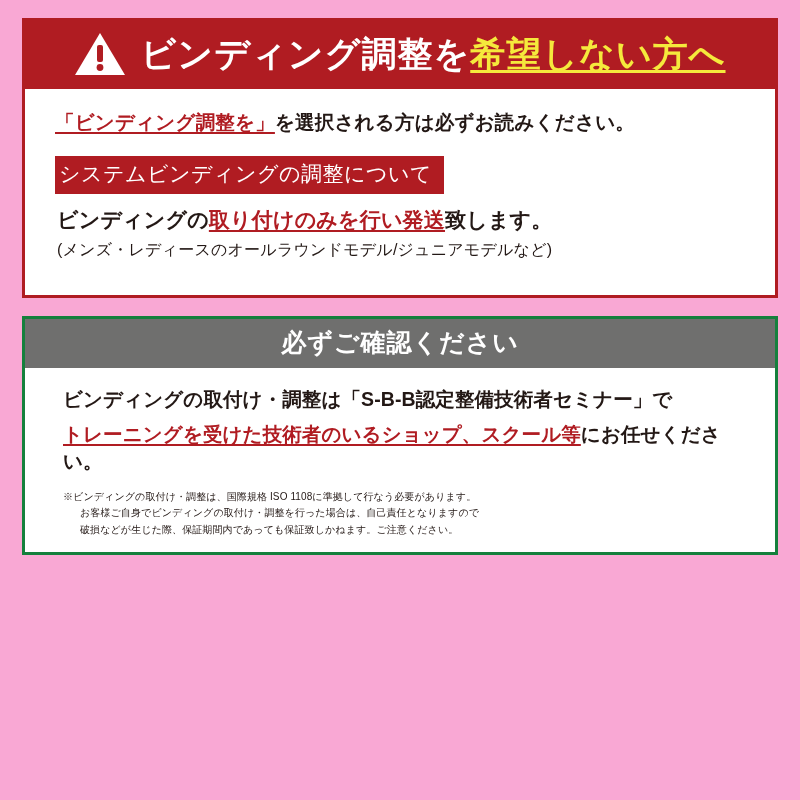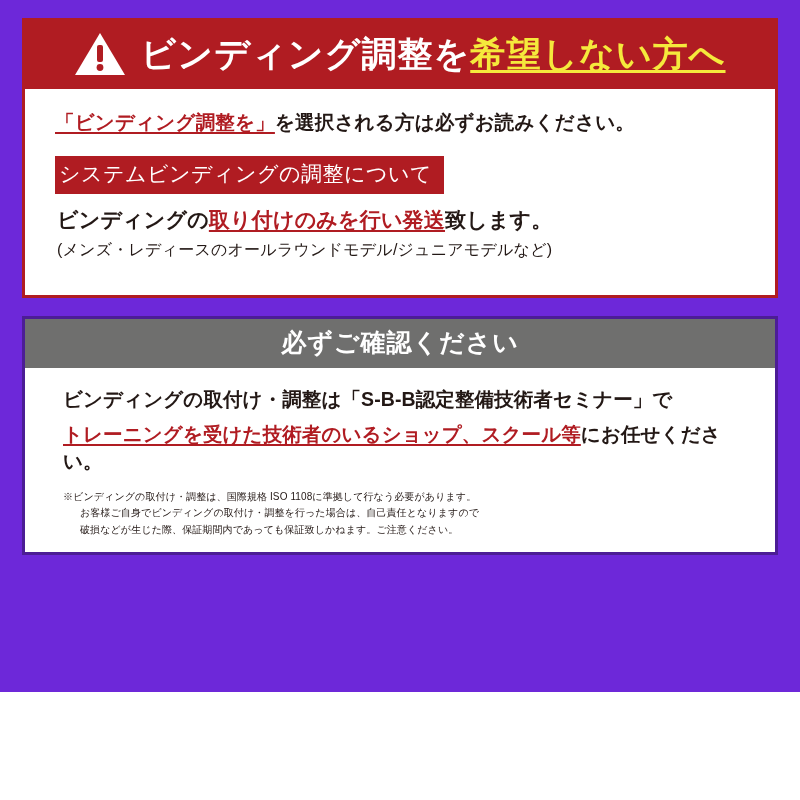--- a/index.html
+++ b/index.html
@@ -10,23 +10,23 @@
     width: 800px;
     height: 800px;
     background: #ffffff;
     font-family: "Liberation Sans", sans-serif;
     color: #231815;
     overflow: hidden;
   }
   .page {
     position: relative;
     width: 800px;
-    height: 692px;
+    height: 800px;
     box-sizing: border-box;
-    background: #6d28d9;
+    background: #f9a8d4;
     padding: 18px 22px 0 22px;
   }
 
   
   .panel {
     border: 3px solid #b01c22;
     box-sizing: border-box;
   }
   .panel-header {
     background: #b01c22;
@@ -106,21 +106,21 @@
     margin: 0 0 18px 14px;
     letter-spacing: 0.2px;
   }
   .sec-text.multi {
     margin-bottom: 2px;
   }
 
   
   .panel2 {
     margin-top: 18px;
-    border: 3px solid #4c1d95;
+    border: 3px solid #15803d;
     box-sizing: border-box;
   }
   .panel2-header {
     background: #6f6f6e;
     text-align: center;
     padding: 7px 0 9px 0;
   }
   .panel2-title {
     color: #ffffff;
     font-size: 25px;

